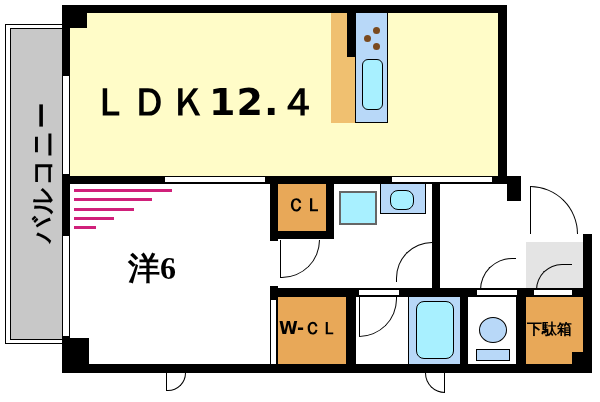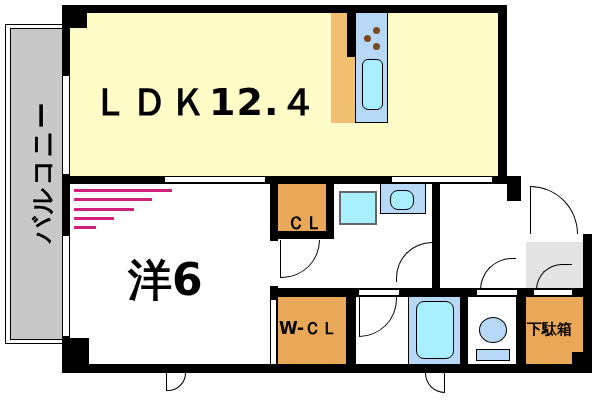--- a/index.html
+++ b/index.html
@@ -56,31 +56,31 @@
 <div class="abs winh" style="left:392px;top:176px;width:100px;height:7px;"></div>
 
 <div class="abs" style="left:70px;top:184px;width:200px;height:180px;background:#fff;"></div>
 <div class="abs win" style="left:62px;top:236px;width:8px;height:100px;"></div>
 <div class="abs wall" style="left:62px;top:338px;width:27px;height:35px;"></div>
 <div class="abs" style="left:74px;top:189px;width:98px;height:3px;background:#d0207a;"></div>
 <div class="abs" style="left:74px;top:198px;width:78px;height:3px;background:#d0207a;"></div>
 <div class="abs" style="left:74px;top:208px;width:60px;height:3px;background:#d0207a;"></div>
 <div class="abs" style="left:74px;top:217px;width:40px;height:3px;background:#d0207a;"></div>
 <div class="abs" style="left:74px;top:226px;width:22px;height:3px;background:#d0207a;"></div>
-<div class="abs label" style="left:128px;top:256px;font-size:44px;line-height:48px;">洋6</div>
+<div class="abs label" style="left:128px;top:244px;font-size:32px;line-height:48px;font-family:Liberation Serif, serif;">洋6</div>
 <div class="abs door-arc" style="left:166px;top:373px;width:20px;height:18px;border-radius:0 0 20px 0;border-top:none;"></div>
 
 <div class="abs wall" style="left:270px;top:176px;width:8px;height:65px;"></div>
 <div class="abs wall" style="left:270px;top:286px;width:8px;height:80px;"></div>
 <div class="abs win" style="left:270px;top:300px;width:7px;height:64px;"></div>
 
 <div class="abs" style="left:278px;top:184px;width:48px;height:47px;background:#e8a858;"></div>
 <div class="abs wall" style="left:326px;top:184px;width:8px;height:55px;"></div>
 <div class="abs wall" style="left:278px;top:231px;width:56px;height:8px;"></div>
-<div class="abs label" style="left:287px;top:195px;font-size:18px;line-height:20px;margin-top:18px;">ＣＬ</div>
+<div class="abs label" style="left:287px;top:195px;font-size:18px;line-height:20px;">ＣＬ</div>
 <div class="abs door-arc" style="left:280px;top:240px;width:40px;height:38px;border-radius:0 0 40px 0;border-top:none;"></div>
 
 <div class="abs" style="left:334px;top:184px;width:100px;height:106px;background:#fff;"></div>
 <div class="abs" style="left:339px;top:191px;width:38px;height:34px;background:#a8f0ff;border:2px solid #666;"></div>
 <div class="abs" style="left:380px;top:184px;width:46px;height:30px;background:#b8d8f8;border:1px solid #000;border-top:none;"></div>
 <div class="abs" style="left:390px;top:190px;width:24px;height:20px;background:#a8f0ff;border:1px solid #000;border-radius:8px;"></div>
 <div class="abs door-arc" style="left:396px;top:242px;width:36px;height:40px;border-radius:36px 0 0 0;border-right:none;border-bottom:none;"></div>
 <div class="abs wall" style="left:432px;top:184px;width:8px;height:106px;"></div>
 
 <div class="abs" style="left:440px;top:184px;width:76px;height:106px;background:#fff;"></div>

